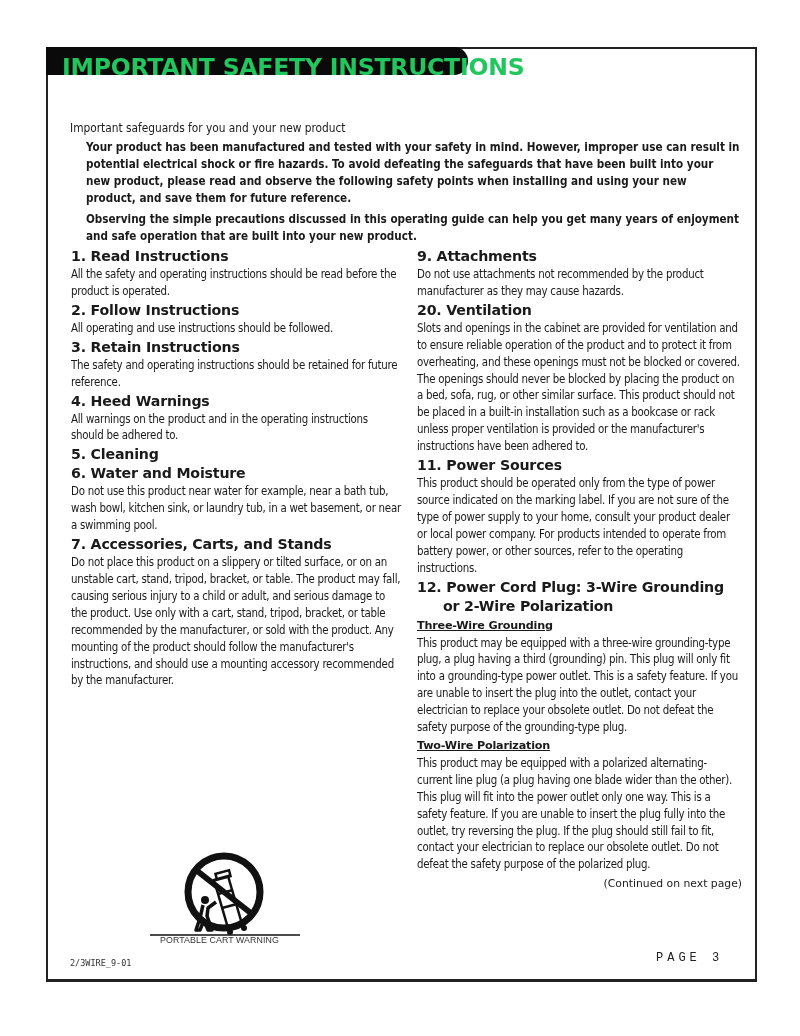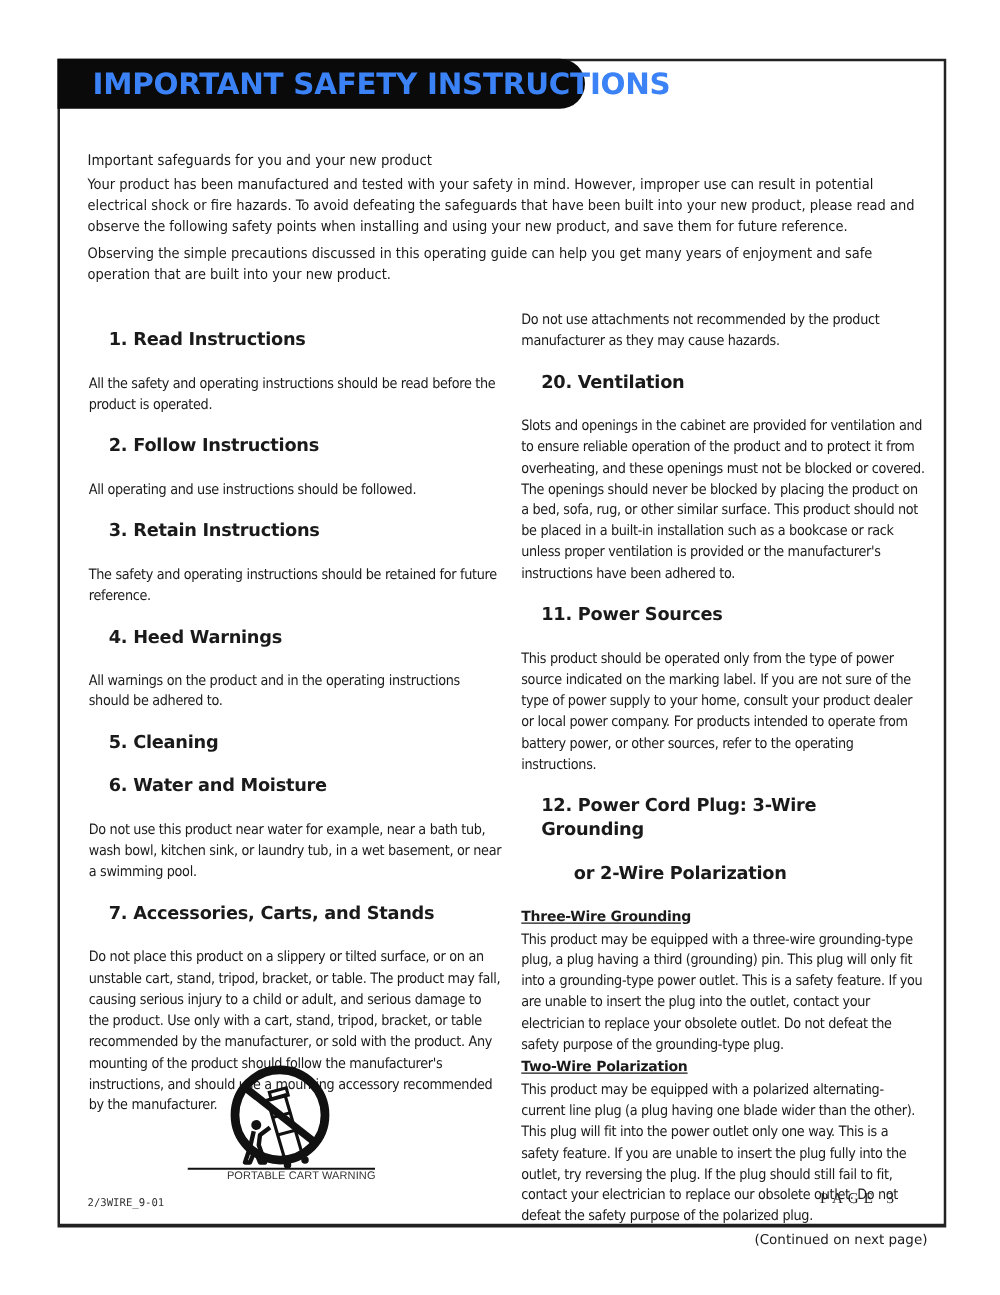--- a/index.html
+++ b/index.html
@@ -1,33 +1,33 @@
 <!DOCTYPE html>
 <html><head>
 <meta charset="utf-8">
 <style>
   html, body { margin: 0; padding: 0; background: #ffffff; }
   body { width: 800px; height: 1036px; position: relative; overflow: hidden; font-family: "DejaVu Sans", sans-serif; color: #1a1a1a; }
   .frame { position: absolute; left: 46px; top: 47px; width: 711px; height: 935px; border: 2px solid #222; border-top-width: 2px; border-bottom-width: 3px; box-sizing: border-box; }
-  .banner { position: absolute; left: 46px; top: 47px; width: 422px; height: 40px; background: #0a0a0a; border-top-right-radius: 22px; border-bottom-right-radius: 22px; color: #3b82f6; font-family: "DejaVu Sans", sans-serif; font-weight: bold; font-size: 23.5px; line-height: 40px; padding-left: 28px; box-sizing: border-box; letter-spacing: -0.2px; white-space: nowrap; }
+  .banner { position: absolute; left: 46px; top: 47px; width: 422px; height: 28px; background: #0a0a0a; border-top-right-radius: 22px; border-bottom-right-radius: 22px; color: #22c55e; font-family: "DejaVu Sans", sans-serif; font-weight: bold; font-size: 23.5px; line-height: 40px; padding-left: 16px; box-sizing: border-box; letter-spacing: -0.2px; white-space: nowrap; }
   .intro { position: absolute; left: 70px; top: 120px; width: 670px; font-family: "DejaVu Sans Condensed", "DejaVu Sans", sans-serif; font-size: 11.6px; line-height: 17px; }
   .intro h3 { font-size: 11.8px; font-weight: normal; margin: 0 0 2px 0; line-height: 17px; font-stretch: condensed; }
-  .intro p { margin: 0 0 4px 0; font-stretch: condensed; }
+  .intro p { margin: 0 0 4px 16px; font-stretch: condensed; font-weight: bold; }
   .col { position: absolute; top: 247px; font-size: 11.4px; line-height: 16.9px; }
   .col.left { left: 71px; width: 330px; }
   .col.right { left: 417px; width: 325px; }
-  .sec h4 { font-size: 14.2px; font-weight: bold; margin: 16px; line-height: 19px; letter-spacing: -0.2px; }
+  .sec h4 { font-size: 14.2px; font-weight: bold; margin: 0; line-height: 19px; letter-spacing: -0.2px; }
   .sec p { margin: 0 0 1px 0; font-stretch: condensed; letter-spacing: -0.25px; }
   .sec .sub { font-size: 11.2px; font-weight: bold; margin: 1px 0 1px 0; line-height: 17px; letter-spacing: -0.2px; text-decoration: underline; }
   .h4-cont { padding-left: 26px; }
   .cont { text-align: right; font-size: 10.8px; margin-top: 3px; }
   .cart { position: absolute; left: 150px; top: 848px; width: 150px; height: 100px; }
-  .cart-label { position: absolute; left: 160px; top: 935px; width: 130px; text-align: center; font-family: "Liberation Sans", sans-serif; font-size: 8.8px; color: #333; letter-spacing: 0.1px; margin-left: 16px; }
+  .cart-label { position: absolute; left: 160px; top: 935px; width: 130px; font-family: "Liberation Sans", sans-serif; font-size: 8.8px; color: #333; letter-spacing: 0.1px; }
   .footer-code { position: absolute; left: 70px; top: 958px; font-family: "DejaVu Sans Mono", monospace; font-size: 8.5px; color: #333; }
-  .page-num { position: absolute; left: 656px; top: 951px; font-family: Liberation Serif, serif; font-size: 12px; letter-spacing: 4px; color: #222; }
+  .page-num { position: absolute; left: 656px; top: 951px; font-family: Liberation Mono, monospace; font-size: 12px; letter-spacing: 4px; color: #222; }
 </style>
 </head>
 <body>
 
 <div class="frame"></div>
 
 <div class="banner">IMPORTANT SAFETY INSTRUCTIONS</div>
 
 <div class="intro">
   <h3>Important safeguards for you and your new product</h3>
@@ -60,20 +60,21 @@
     <p>Do not use this product near water for example, near a bath tub, wash bowl, kitchen sink, or laundry tub, in a wet basement, or near a swimming pool.</p>
   </div>
   <div class="sec">
     <h4>7. Accessories, Carts, and Stands</h4>
     <p>Do not place this product on a slippery or tilted surface, or on an unstable cart, stand, tripod, bracket, or table. The product may fall, causing serious injury to a child or adult, and serious damage to the product. Use only with a cart, stand, tripod, bracket, or table recommended by the manufacturer, or sold with the product. Any mounting of the product should follow the manufacturer's instructions, and should use a mounting accessory recommended by the manufacturer.</p>
   </div>
 </div>
 
 <div class="col right">
   <div class="sec">
+    <h4>9. Attachments</h4>
     <p>Do not use attachments not recommended by the product manufacturer as they may cause hazards.</p>
   </div>
   <div class="sec">
     <h4>20. Ventilation</h4>
     <p>Slots and openings in the cabinet are provided for ventilation and to ensure reliable operation of the product and to protect it from overheating, and these openings must not be blocked or covered. The openings should never be blocked by placing the product on a bed, sofa, rug, or other similar surface. This product should not be placed in a built-in installation such as a bookcase or rack unless proper ventilation is provided or the manufacturer's instructions have been adhered to.</p>
   </div>
   <div class="sec">
     <h4>11. Power Sources</h4>
     <p>This product should be operated only from the type of power source indicated on the marking label. If you are not sure of the type of power supply to your home, consult your product dealer or local power company. For products intended to operate from battery power, or other sources, refer to the operating instructions.</p>
   </div>

